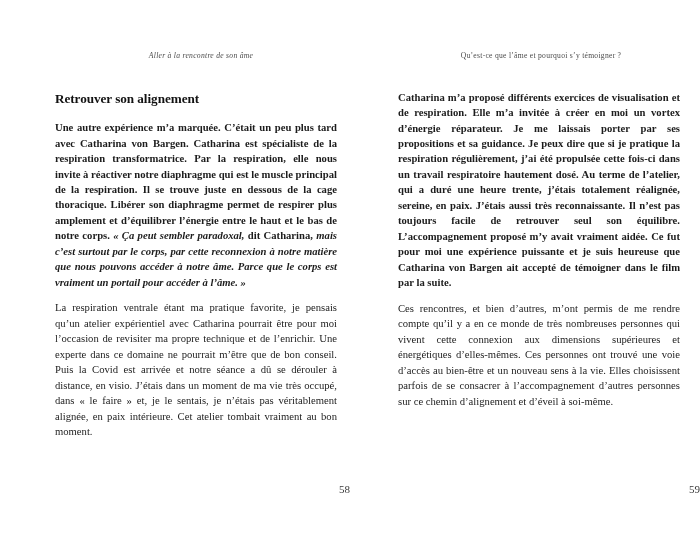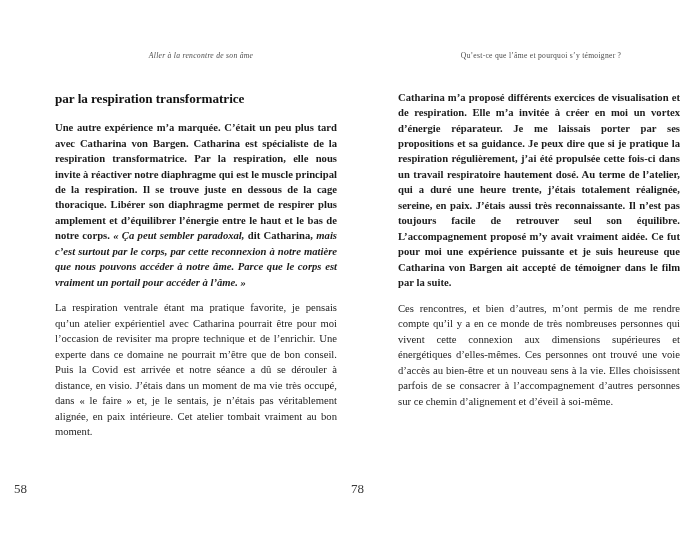--- a/index.html
+++ b/index.html
@@ -88,43 +88,43 @@
 
   .quote {
     font-style: italic;
   }
 
   .folio {
     position: absolute;
     bottom: 46px;
     left: 0;
     right: 0;
-    text-align: left;
-    font-size: 13px;
+    text-align: right;
+    font-size: 11px;
     color: #3a3a3a;
     line-height: 1;
   }
   .page-left .folio {
     padding-left: 14px;
   }
   .page-right .folio {
     padding-left: 1px;
   }
 </style>
 </head>
 <body>
 
 <div class="spread">
 
   <div class="page page-left">
 
     <div class="running-head italic">Aller à la rencontre de son âme</div>
 
     <h2 class="section-title">
-      <span class="line">par la respiration transformatrice</span>
+      <span class="line">Retrouver son alignement</span>
     </h2>
 
     <p class="body-text tight">
       <span>Une autre expérience m’a marquée. C’était un peu plus tard avec Catharina von Bargen. Catharina est spécialiste de la respiration transformatrice. Par la respiration, elle nous invite à réactiver notre diaphragme qui est le muscle principal de la respiration. Il se trouve juste en dessous de la cage thoracique. Libérer son diaphragme permet de respirer plus amplement et d’équilibrer l’énergie entre le haut et le bas de notre corps. </span><span class="quote">« Ça peut sembler paradoxal, </span><span>dit Catharina, </span><span class="quote">mais c’est surtout par le corps, par cette reconnexion à notre matière que nous pouvons accéder à notre âme. Parce que le corps est vraiment un portail pour accéder à l’âme. »</span>
     </p>
 
     <p class="body-text">
       <span>La respiration ventrale étant ma pratique favorite, je pensais qu’un atelier expérientiel avec Catharina pourrait être pour moi l’occasion de revisiter ma propre technique et de l’enrichir. Une experte dans ce domaine ne pourrait m’être que de bon conseil. Puis la Covid est arrivée et notre séance a dû se dérouler à distance, en visio. J’étais dans un moment de ma vie très occupé, dans « le faire » et, je le sentais, je n’étais pas véritablement alignée, en paix intérieure. Cet atelier tombait vraiment au bon moment.</span>
     </p>
 
@@ -136,16 +136,16 @@
     <div class="running-head">Qu’est-ce que l’âme et pourquoi s’y témoigner ?</div>
 
     <p class="body-text tight">
       <span>Catharina m’a proposé différents exercices de visualisation et de respiration. Elle m’a invitée à créer en moi un vortex d’énergie réparateur. Je me laissais porter par ses propositions et sa guidance. Je peux dire que si je pratique la respiration régulièrement, j’ai été propulsée cette fois-ci dans un travail respiratoire hautement dosé. Au terme de l’atelier, qui a duré une heure trente, j’étais totalement réalignée, sereine, en paix. J’étais aussi très reconnaissante. Il n’est pas toujours facile de retrouver seul son équilibre. L’accompagnement proposé m’y avait vraiment aidée. Ce fut pour moi une expérience puissante et je suis heureuse que Catharina von Bargen ait accepté de témoigner dans le film par la suite.</span>
     </p>
 
     <p class="body-text">
       <span>Ces rencontres, et bien d’autres, m’ont permis de me rendre compte qu’il y a en ce monde de très nombreuses personnes qui vivent cette connexion aux dimensions supérieures et énergétiques d’elles-mêmes. Ces personnes ont trouvé une voie d’accès au bien-être et un nouveau sens à la vie. Elles choisissent parfois de se consacrer à l’accompagnement d’autres personnes sur ce chemin d’alignement et d’éveil à soi-même.</span>
     </p>
 
-    <div class="folio">78</div>
+    <div class="folio">59</div>
   </div>
 
 </div>
 
 </body></html>

